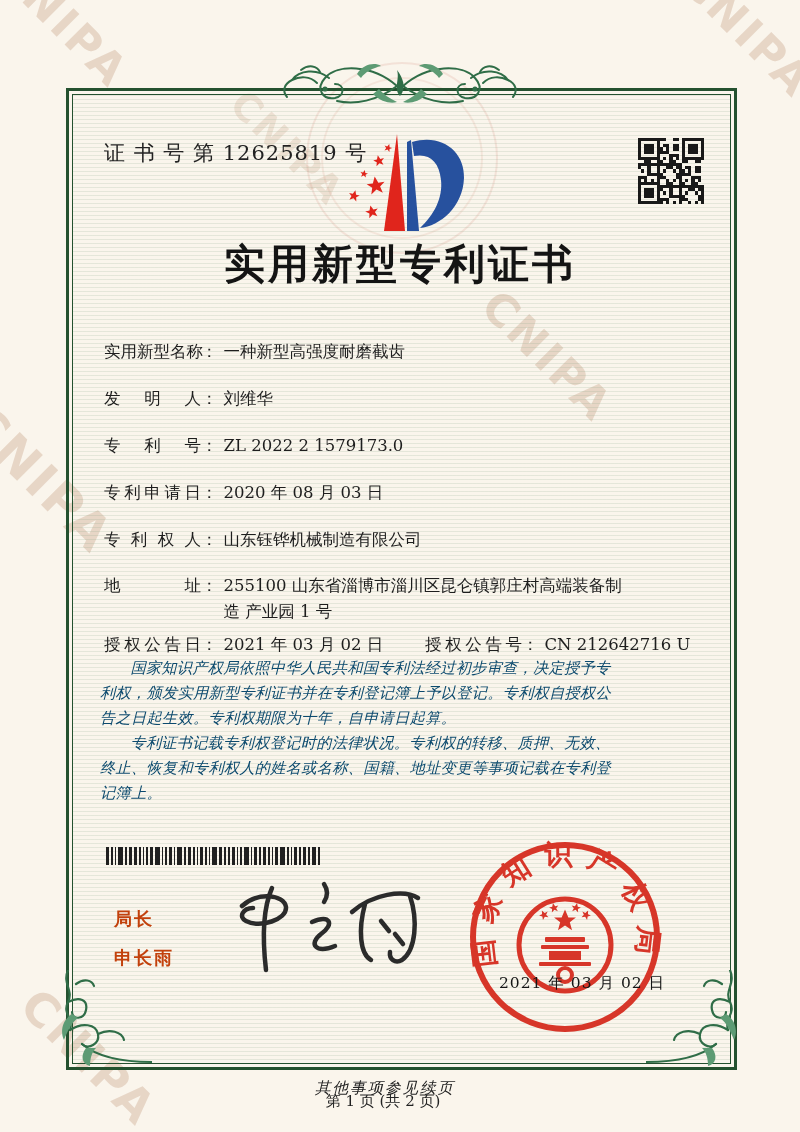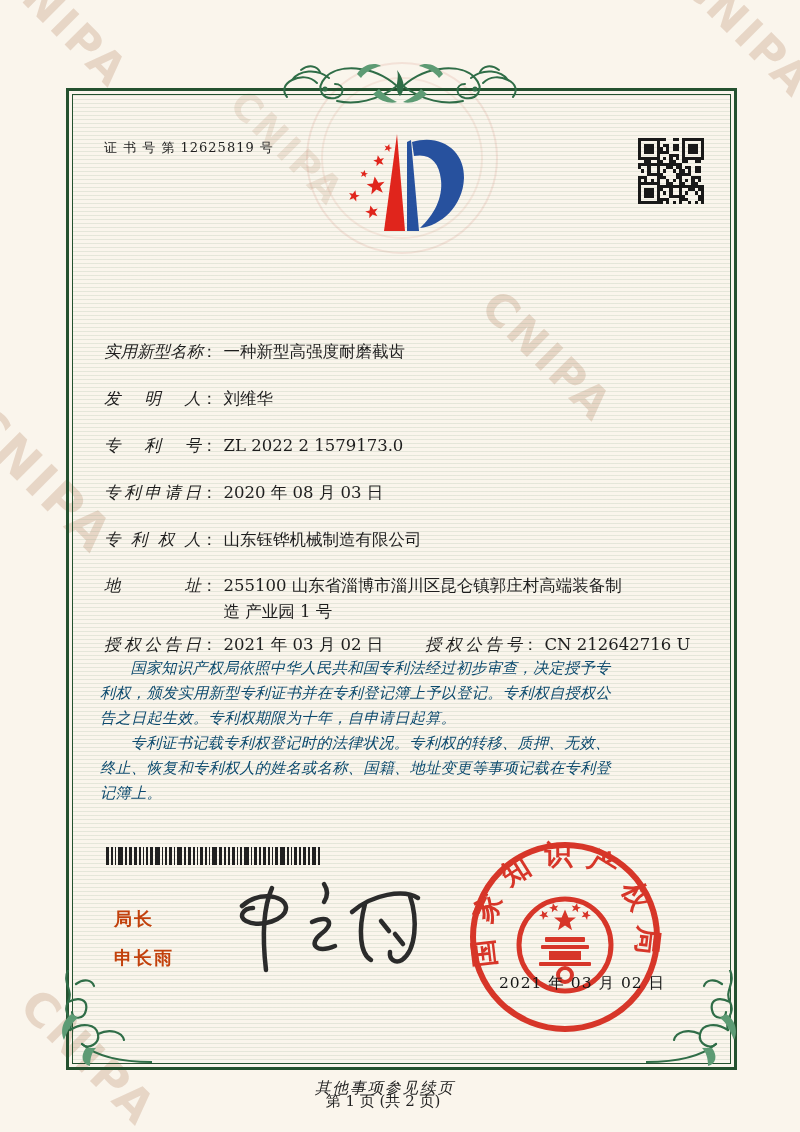--- a/index.html
+++ b/index.html
@@ -27,34 +27,34 @@
          border:3px solid #24512f;z-index:2;}
   .frame-bg{position:absolute;inset:3px;border:1px solid #24512f;
          background:repeating-linear-gradient(180deg,rgba(122,158,126,.17) 0 1px,rgba(122,158,126,0) 1px 4px);}
 
   .orn{position:absolute;z-index:3;}
   .orn-top{left:277px;top:56px;}
   .orn-bl{left:52px;top:970px;}
   .orn-br{left:646px;top:970px;}
 
   
-  .cert-no{position:absolute;left:104px;top:139px;z-index:4;font-size:13px;letter-spacing:1px;color:#222;}
+  .cert-no{position:absolute;left:104px;top:139px;z-index:4;font-size:21px;letter-spacing:1px;color:#222;}
   .qr{position:absolute;left:638px;top:138px;width:66px;height:66px;z-index:4;
       display:grid;grid-template-columns:repeat(21,1fr);grid-template-rows:repeat(21,1fr);}
   .qr b{background:#191919;}
   .qr b.o{background:transparent;}
   .logo{position:absolute;left:338px;top:128px;z-index:4;}
 
   .title{position:absolute;left:0;top:237px;width:100%;text-align:center;z-index:4;
          font-size:41px;font-weight:700;letter-spacing:3px;color:#141414;}
 
   
   .fields{position:absolute;left:104px;top:338px;width:540px;z-index:4;font-size:16.5px;}
   .frow{line-height:27px;margin-bottom:20px;white-space:nowrap;position:relative;}
-  .flabel{display:inline-block;width:97px;text-align:justify;text-align-last:justify;vertical-align:top;font-style:italic;}
+  .flabel{display:inline-block;width:97px;text-align:justify;text-align-last:justify;vertical-align:top;}
   .fvalue{margin-left:6px;}
   .frow-addr{white-space:normal;line-height:26px;margin-bottom:6px;}
   .frow-addr .fvalue{display:inline-block;width:404px;vertical-align:top;}
   .grant2{position:absolute;left:321px;top:0;}
 
   
   .paras{position:absolute;left:100px;top:656px;width:515px;z-index:4;
          font-size:15.2px;line-height:25px;font-style:italic;letter-spacing:.3px;color:#0c4a6e;}
   .paras p{margin:0;text-indent:2em;}
 
@@ -582,20 +582,21 @@
     <g fill="#e0251c">
       <use href="#st" transform="translate(50,20) scale(0.42) rotate(18)"></use>
       <use href="#st" transform="translate(41,33) scale(0.58) rotate(-12)"></use>
       <use href="#st" transform="translate(26,46) scale(0.40) rotate(10)"></use>
       <use href="#st" transform="translate(38,58) scale(0.95) rotate(-8)"></use>
       <use href="#st" transform="translate(16,68) scale(0.58) rotate(14)"></use>
       <use href="#st" transform="translate(34,84) scale(0.68) rotate(-14)"></use>
     </g>
   </svg>
 
+  <div class="title">实用新型专利证书</div>
 
   <div class="fields">
     <div class="frow">
       <span class="flabel">实用新型名称</span><span>：</span><span class="fvalue">一种新型高强度耐磨截齿</span>
     </div>
     <div class="frow">
       <span class="flabel">发明人</span><span>：</span><span class="fvalue">刘维华</span>
     </div>
     <div class="frow">
       <span class="flabel">专利号</span><span>：</span><span class="fvalue">ZL 2022 2 1579173.0</span>

